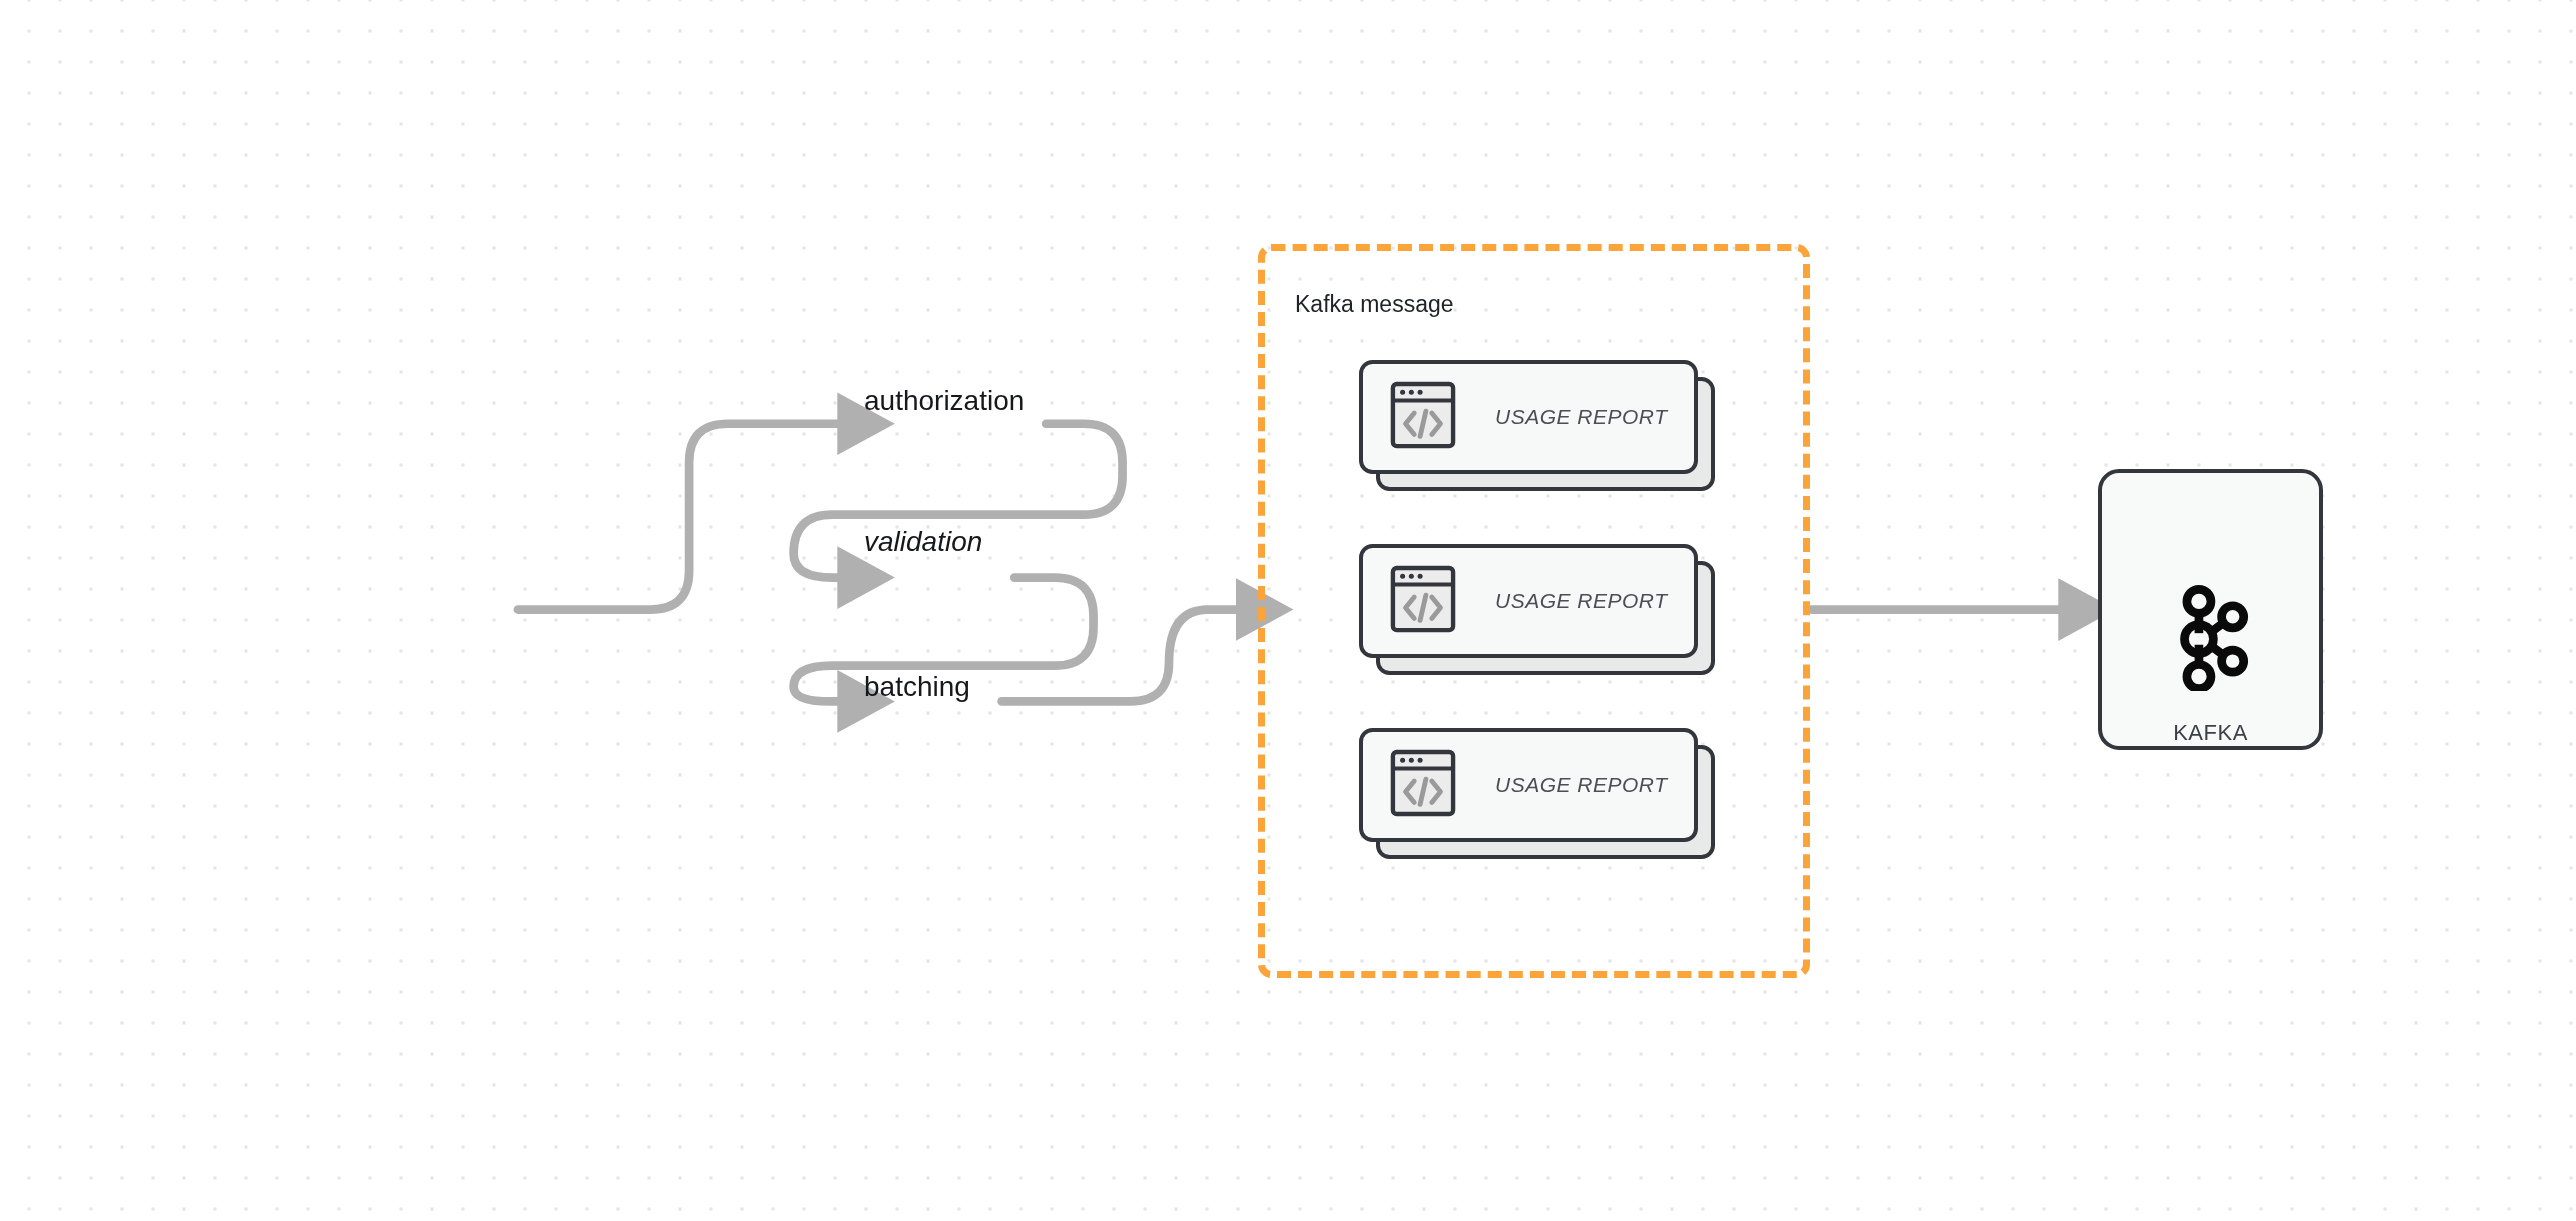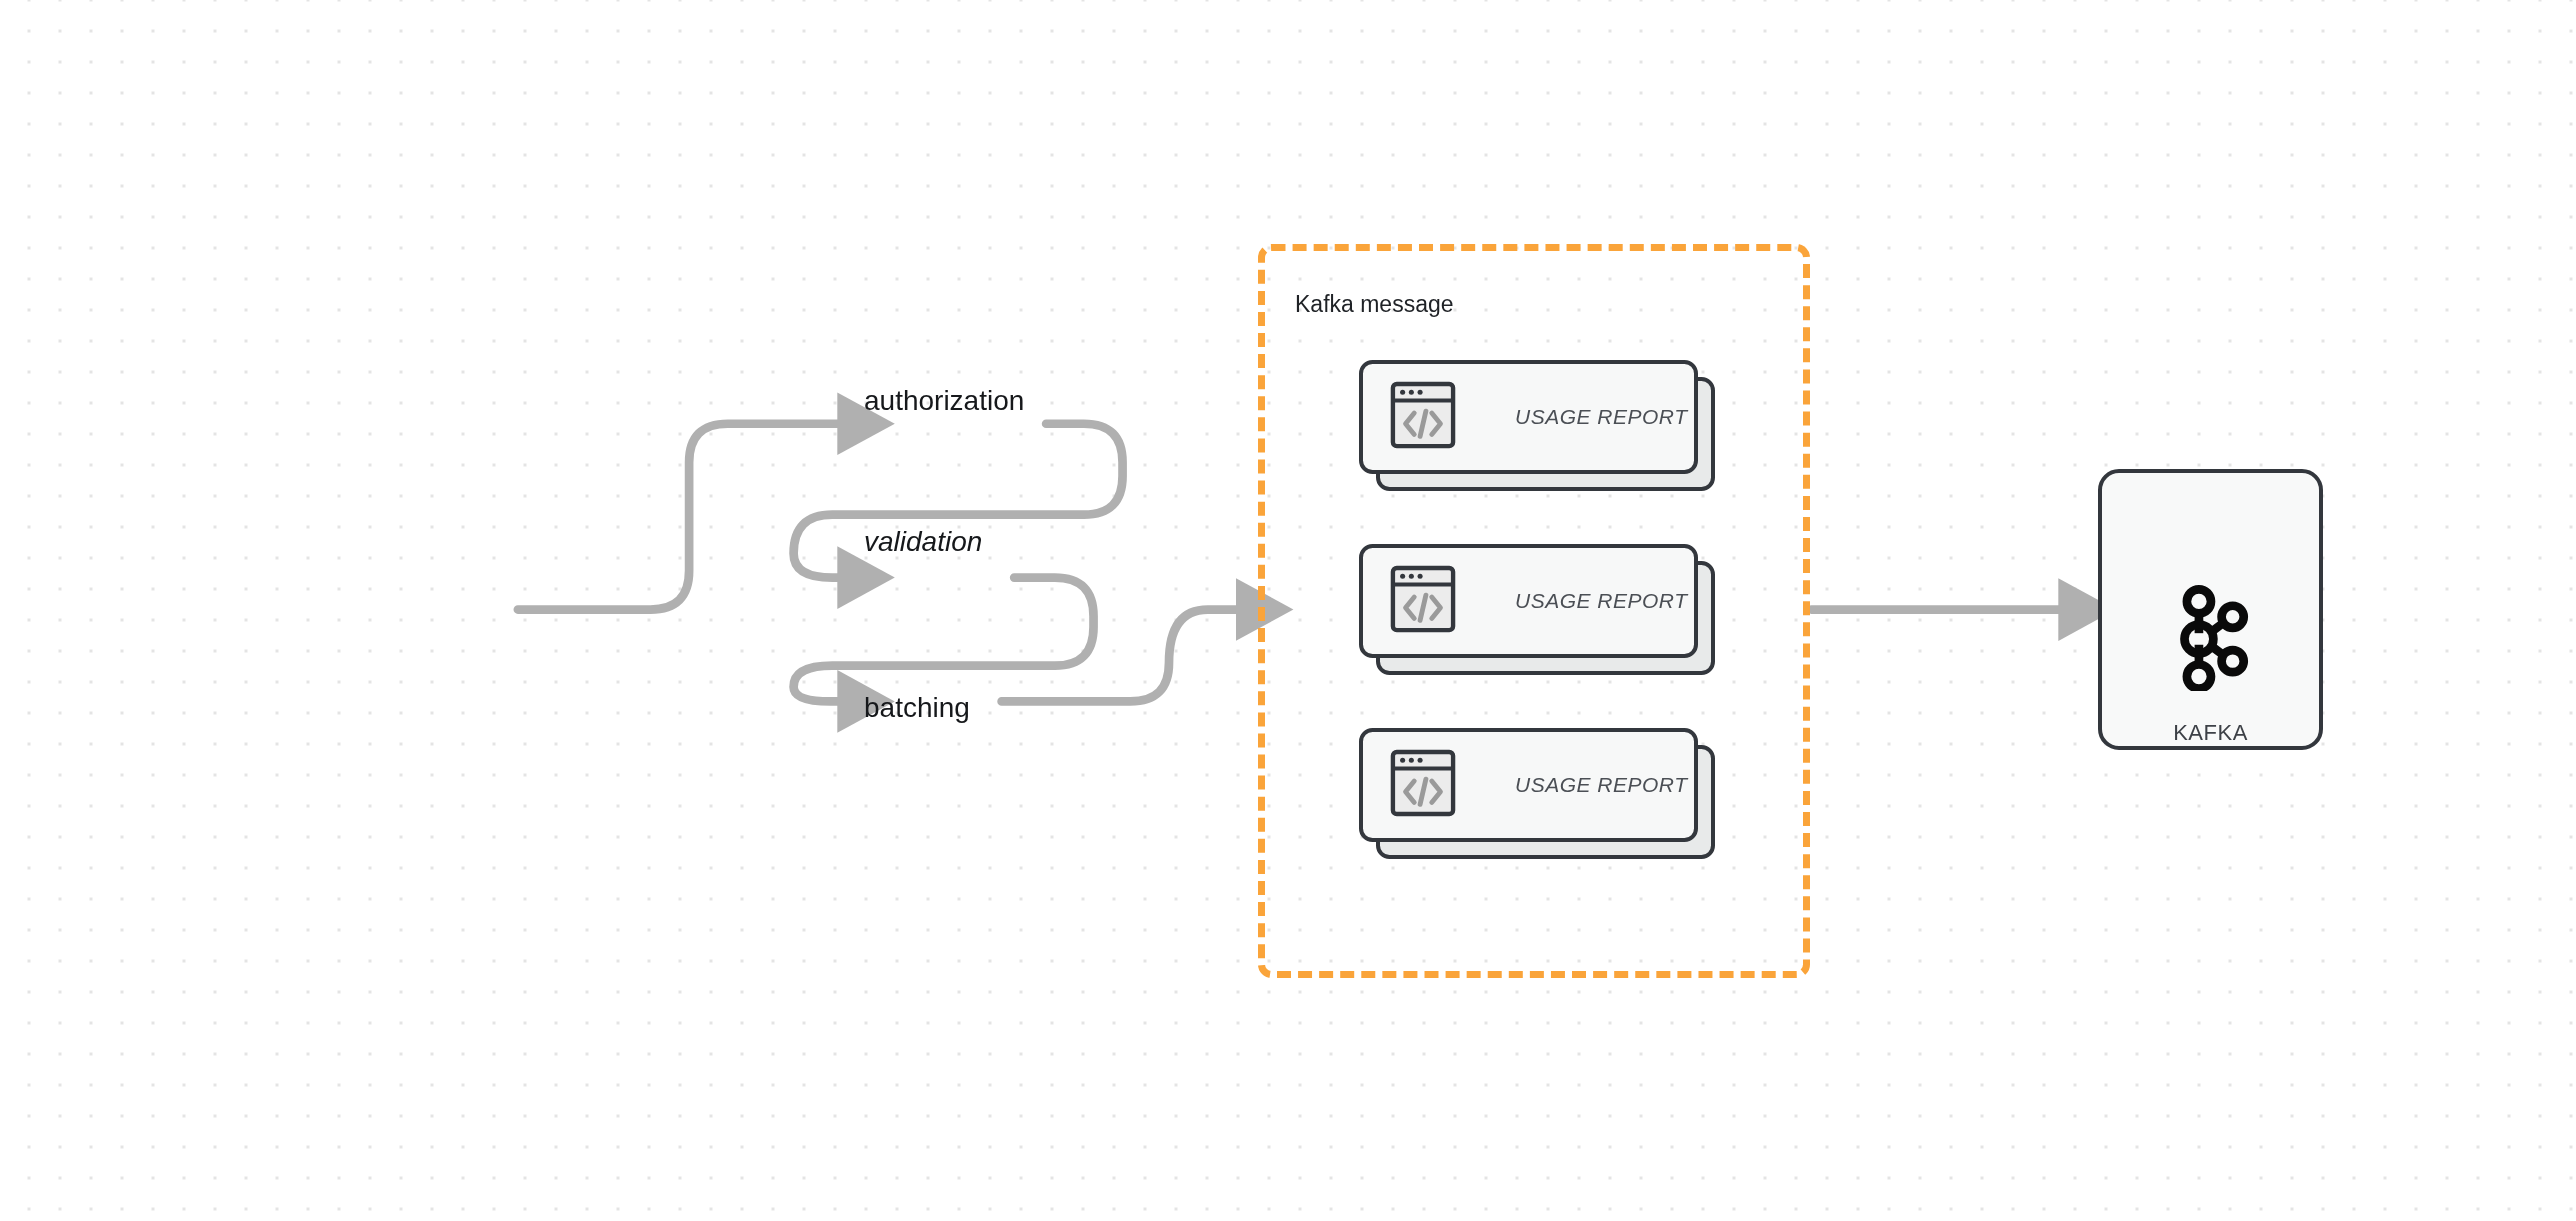--- a/index.html
+++ b/index.html
@@ -76,21 +76,21 @@
     border-radius:13.5px;
     box-sizing:border-box;
   }
   .report-card .front{
     position:absolute;left:0;top:0;
     width:339px;height:114px;
     background:#f7f8f8;
     border:4.8px solid #33373d;
     border-radius:13.5px;
     box-sizing:border-box;
-    display:flex;align-items:center;gap:20px;
+    display:flex;align-items:center;
   }
   .report-card .code-icon{margin-left:27px;flex:0 0 auto;}
   .report-card .rc-label{
     margin-left:39px;
     font-size:21px;
     font-style:italic;
     color:#4b4f55;
     letter-spacing:0.5px;
     white-space:nowrap;
   }
@@ -100,21 +100,21 @@
 
   
   .step-label{
     position:absolute;
     font-size:28px;
     color:#16181b;
     white-space:nowrap;
   }
   #step-0{left:864px;top:385px;}
   #step-1{left:864px;top:526px;font-style:italic;}
-  #step-2{left:864px;top:692px;}
+  #step-2{left:864px;top:671px;}
 </style>
 </head>
 <body>
 
 <div id="canvas">
 
   <svg class="layer" width="2576" height="1221" viewBox="0 0 2662 1262" fill="none">
     <defs>
       <marker id="ah" markerWidth="10" markerHeight="10" refX="1.2" refY="3.6" orient="auto" markerUnits="strokeWidth">
         <path d="M0,0 L0,7.2 L6.6,3.6 z" fill="#b0b0b0"></path>

